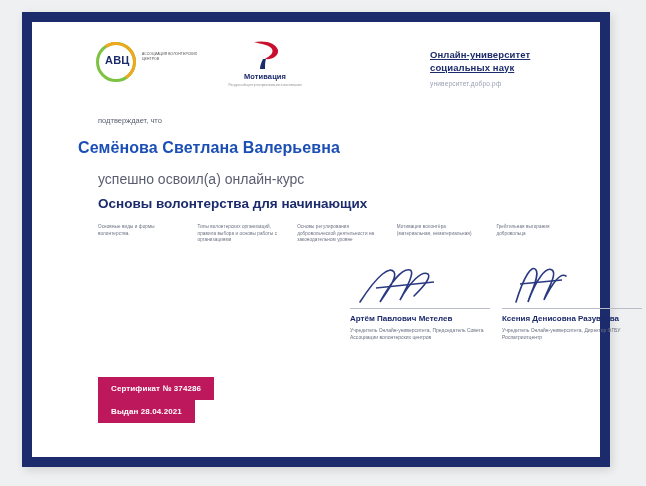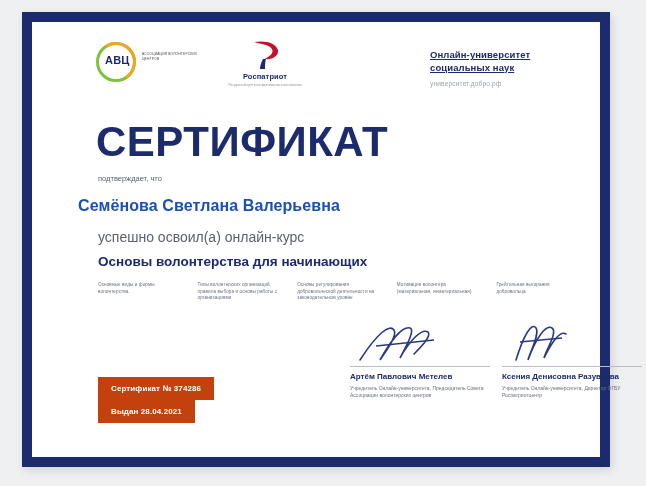--- a/index.html
+++ b/index.html
@@ -246,21 +246,21 @@
     color: #6b7080;
   }
 
   
   .badges {
     position: absolute;
     left: 44px;
     bottom: 18px;
   }
   .badge {
-    background: #c2410c;
+    background: #be185d;
     color: #ffffff;
     font-size: 8px;
     font-weight: bold;
     padding: 7px 13px;
     display: inline-block;
     letter-spacing: 0.1px;
   }
 </style>
 </head>
 <body>
@@ -279,33 +279,32 @@
               <div class="avc-sub">АССОЦИАЦИЯ ВОЛОНТЁРСКИХ ЦЕНТРОВ</div>
             </div>
 
             <div class="logo-rp">
               <div class="rp-mark">
                 <svg width="34" height="30" viewBox="0 0 34 30" aria-hidden="true">
                   <path d="M6 2 C18 0 28 3 30 10 C31 16 24 20 17 19 C22 16 26 13 24 9 C22 5 13 4 6 2 Z" fill="#c8102e"></path>
                   <path d="M15 19 C13 23 12 26 12 29 L17 29 C17 25 17 22 18 19 Z" fill="#1c2b6b"></path>
                 </svg>
               </div>
-              <div class="rp-name">Роспатриот</div>
+              <div class="rp-name">Мотивация</div>
               <div class="rp-sub">Ресурсный центр патриотического воспитания</div>
             </div>
 
           </div>
 
           <div class="header-right">
             <div class="hr-title">Онлайн-университет социальных наук</div>
             <div class="hr-url">университет.добро.рф</div>
           </div>
         </div>
 
-        <div class="cert-title">СЕРТИФИКАТ</div>
         <div class="confirm-text">подтверждает, что</div>
         <div class="person-name">Семёнова Светлана Валерьевна</div>
         <div class="completed-text">успешно освоил(а) онлайн-курс</div>
         <div class="course-name">Основы волонтерства для начинающих</div>
 
         <div class="topics">
           <div class="topic">Основные виды и формы волонтерства.</div>
           <div class="topic">Типы волонтерских организаций, правила выбора и основы работы с организациями</div>
           <div class="topic">Основы регулирования добровольческой деятельности на законодательном уровне</div>
           <div class="topic">Мотивация волонтёра (материальная, нематериальная)</div>

